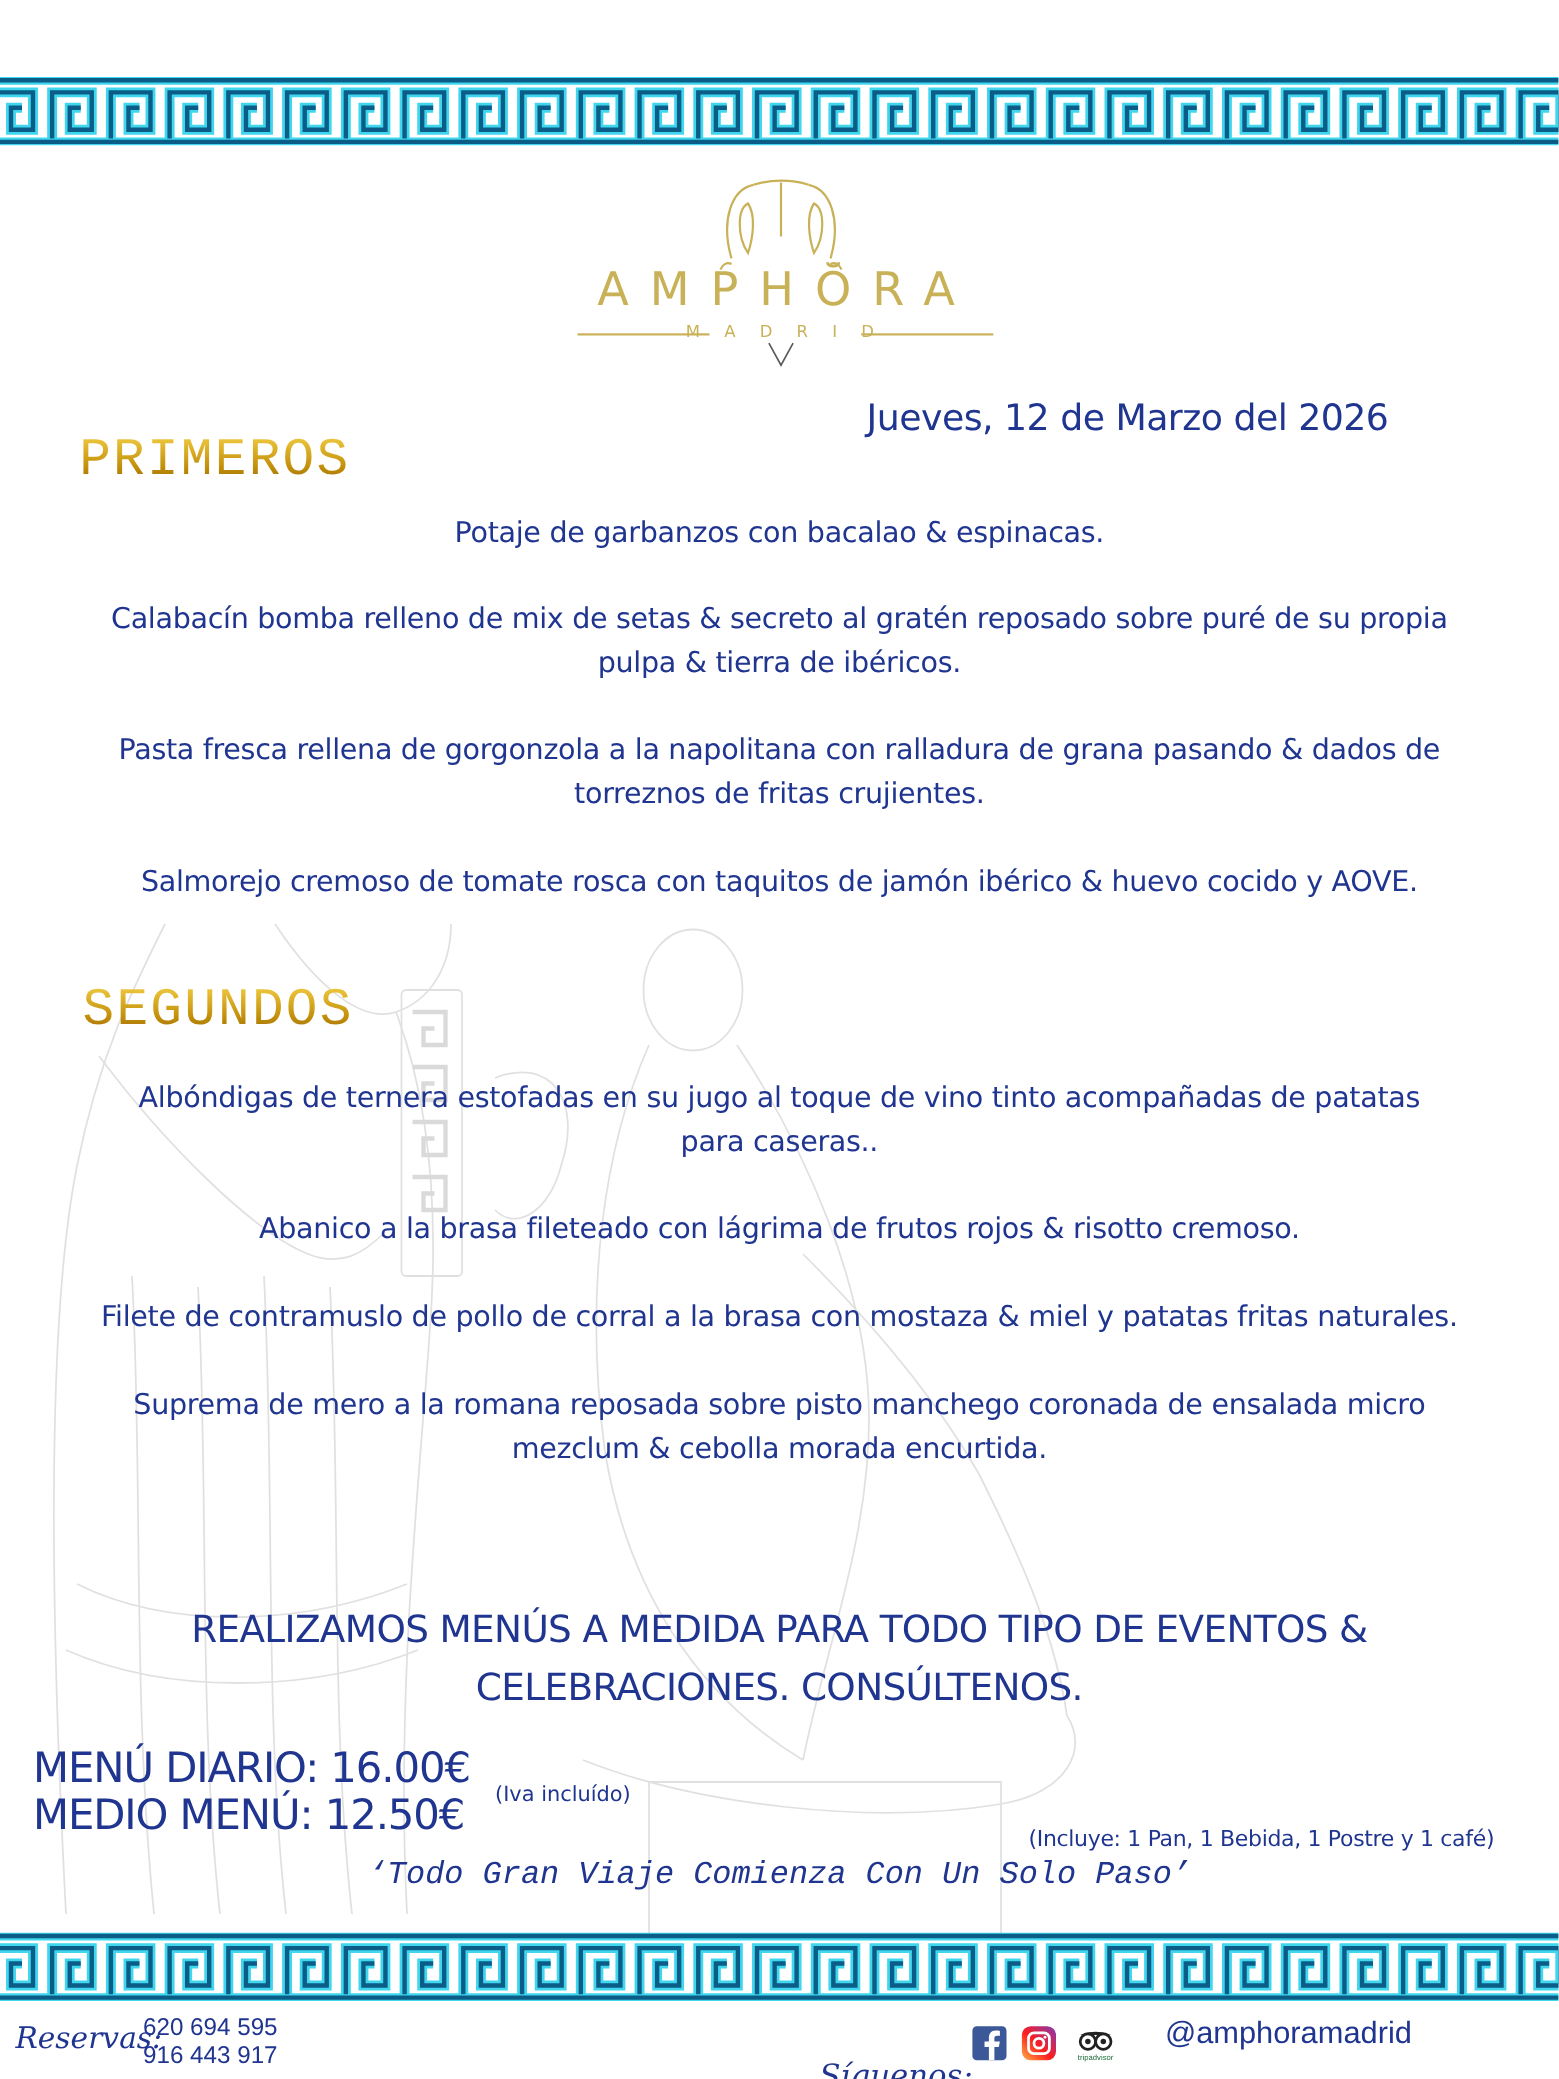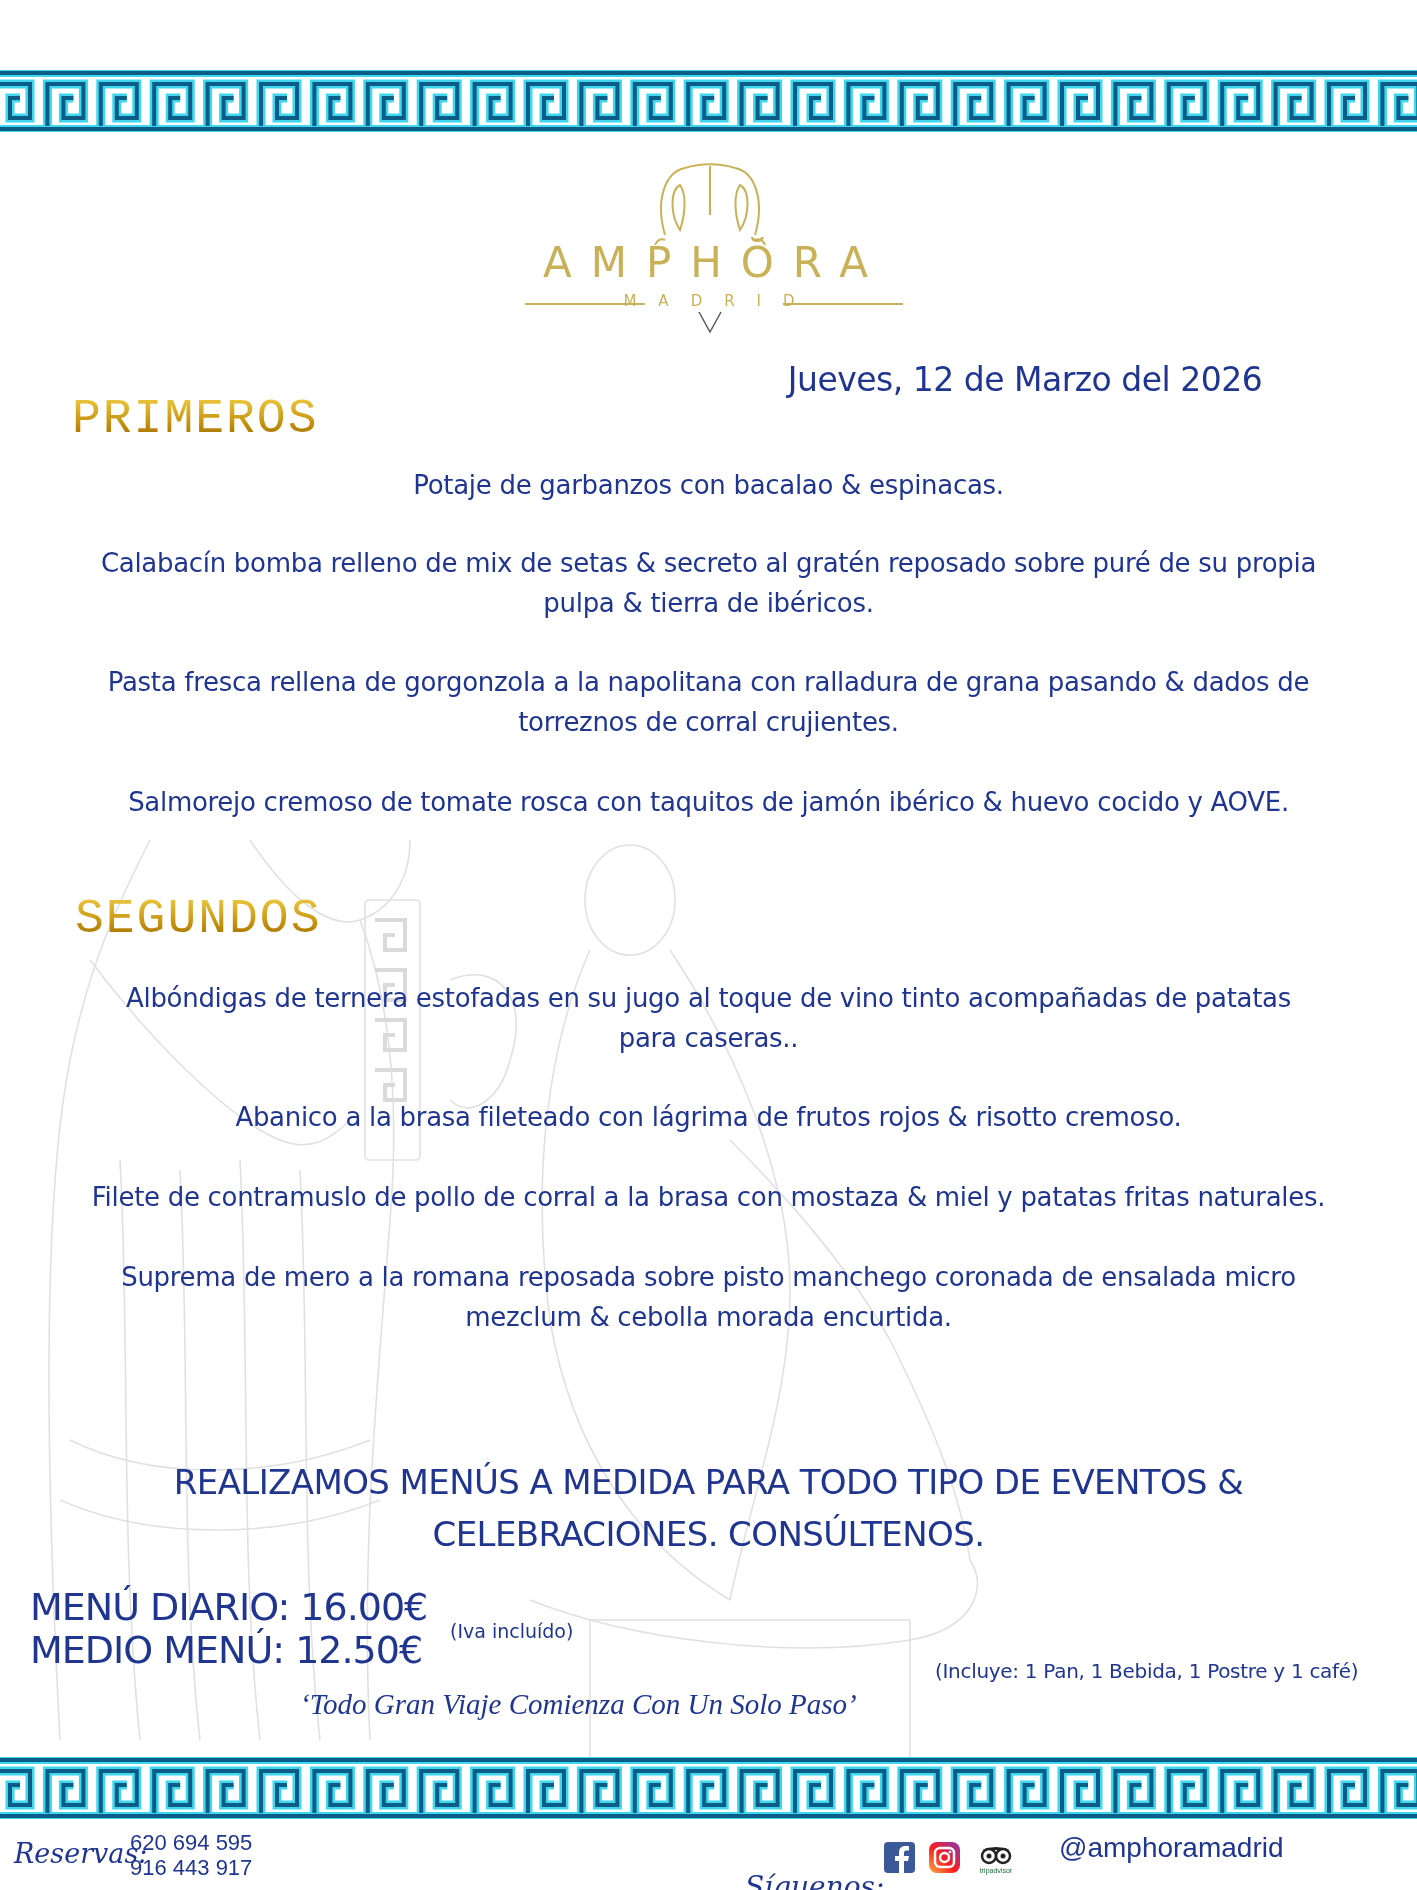--- a/index.html
+++ b/index.html
@@ -12,21 +12,21 @@
   .logo-sub { position:absolute; top:132px; left:0; width:410px; text-align:center; font-family:"DejaVu Sans", sans-serif; font-size:15px; letter-spacing:22px; color:#c9b158; padding-left:20px; box-sizing:border-box; }
   .logo-line { position:absolute; top:143px; height:2px; background:#c9b158; }
   .date { position:absolute; top:360px; left:700px; width:650px; text-align:center; font-family:"DejaVu Sans", sans-serif; font-size:33px; color:#1f3590; letter-spacing:-0.5px; }
   .heading { position:absolute; font-family:Liberation Mono, monospace; font-size:48px; letter-spacing:2px; color:#c89a10;
      background:linear-gradient(#f6d34a,#c38f0a 60%,#8a5e05); -webkit-background-clip:text; background-clip:text; -webkit-text-fill-color:transparent; }
   .dish { position:absolute; left:20px; width:1377px; text-align:center; font-family:"DejaVu Sans", sans-serif; font-size:26px; line-height:40px; color:#1f3590; letter-spacing:-0.3px; }
   .cta { position:absolute; left:60px; width:1297px; text-align:center; font-family:"DejaVu Sans", sans-serif; font-size:34px; line-height:52px; color:#1f3590; letter-spacing:-0.6px; }
   .price { position:absolute; left:30px; font-family:"DejaVu Sans", sans-serif; font-size:38px; color:#1f3590; letter-spacing:-1px; line-height:44px; }
   .iva { position:absolute; left:450px; top:1620px; font-family:"DejaVu Sans", sans-serif; font-size:19px; color:#1f3590; }
   .includes { position:absolute; left:935px; top:1659px; font-family:"DejaVu Sans", sans-serif; font-size:20px; color:#1f3590; letter-spacing:-0.3px; }
-  .quote { position:absolute; left:300px; width:817px; top:1688px; text-align:left; font-family:Liberation Serif, serif; font-style:italic; font-size:29px; color:#1f3590; }
+  .quote { position:absolute; left:300px; width:817px; top:1688px; text-align:center; font-family:Liberation Mono, monospace; font-style:italic; font-size:29px; color:#1f3590; }
   .reservas-label { position:absolute; left:14px; top:1838px; font-family:"DejaVu Serif", serif; font-style:italic; font-size:27px; color:#1f3590; }
   .phone { position:absolute; left:130px; font-family:"Liberation Sans", sans-serif; font-size:22px; color:#1f3590; }
   .siguenos { position:absolute; left:745px; top:1838px; font-family:"DejaVu Serif", serif; font-style:italic; font-size:28px; color:#1f3590;margin-top:32px; }
   .social { position:absolute; top:1842px; width:31px; height:31px; border-radius:4px; }
   .handle { position:absolute; left:1027px; top:1832px; font-family:"Liberation Sans", sans-serif; font-size:28px; color:#1f3590;margin-left:32px; }
 </style>
 </head>
 <body>
 
 <svg width="0" height="0" style="position:absolute">
@@ -158,21 +158,21 @@
 
 <div class="dish" style="top:465px">
   <div>Potaje de garbanzos con bacalao &amp; espinacas.</div>
 </div>
 <div class="dish" style="top:543px">
   <div>Calabacín bomba relleno de mix de setas &amp; secreto al gratén reposado sobre puré de su propia</div>
   <div>pulpa &amp; tierra de ibéricos.</div>
 </div>
 <div class="dish" style="top:662px">
   <div>Pasta fresca rellena de gorgonzola a la napolitana con ralladura de grana pasando &amp; dados de</div>
-  <div>torreznos de corral crujientes.</div>
+  <div>torreznos de fritas crujientes.</div>
 </div>
 <div class="dish" style="top:782px">
   <div>Salmorejo cremoso de tomate rosca con taquitos de jamón ibérico &amp; huevo cocido y AOVE.</div>
 </div>
 
 <div class="heading" style="left:75px;top:892px">SEGUNDOS</div>
 
 <div class="dish" style="top:978px">
   <div>Albóndigas de ternera estofadas en su jugo al toque de vino tinto acompañadas de patatas</div>
   <div>para caseras..</div>

